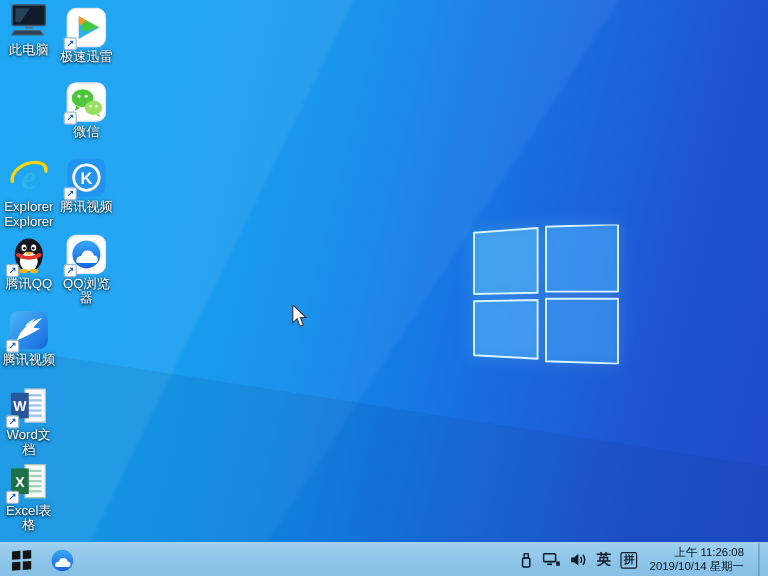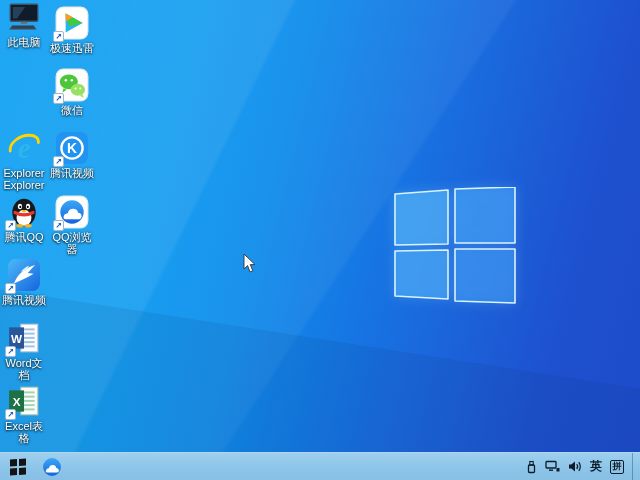--- a/index.html
+++ b/index.html
@@ -291,15 +291,19 @@
       <svg width="14" height="13" viewBox="0 0 14 13">
         <path d="M1 4.5 h2.3 L7 1.5 V11.5 L3.3 8.5 H1 Z" fill="#0d1b2a"></path>
         <path d="M8.8 4 q1.8 2.5 0 5" fill="none" stroke="#0d1b2a" stroke-width="1.2"></path>
         <path d="M10.8 2.2 q3 4.3 0 8.6" fill="none" stroke="#0d1b2a" stroke-width="1.2"></path>
       </svg>
     </div>
     <div class="tray-ic ime-en">英</div>
     <div class="tray-ic">
         <div class="ime-pin">拼</div>
       </div>
+    <div class="clock">
+      <div>上午 11:26:08</div>
+      <div>2019/10/14 星期一</div>
+    </div>
     <div class="show-desktop"></div>
   </div>
 </div>
 
 </body></html>

